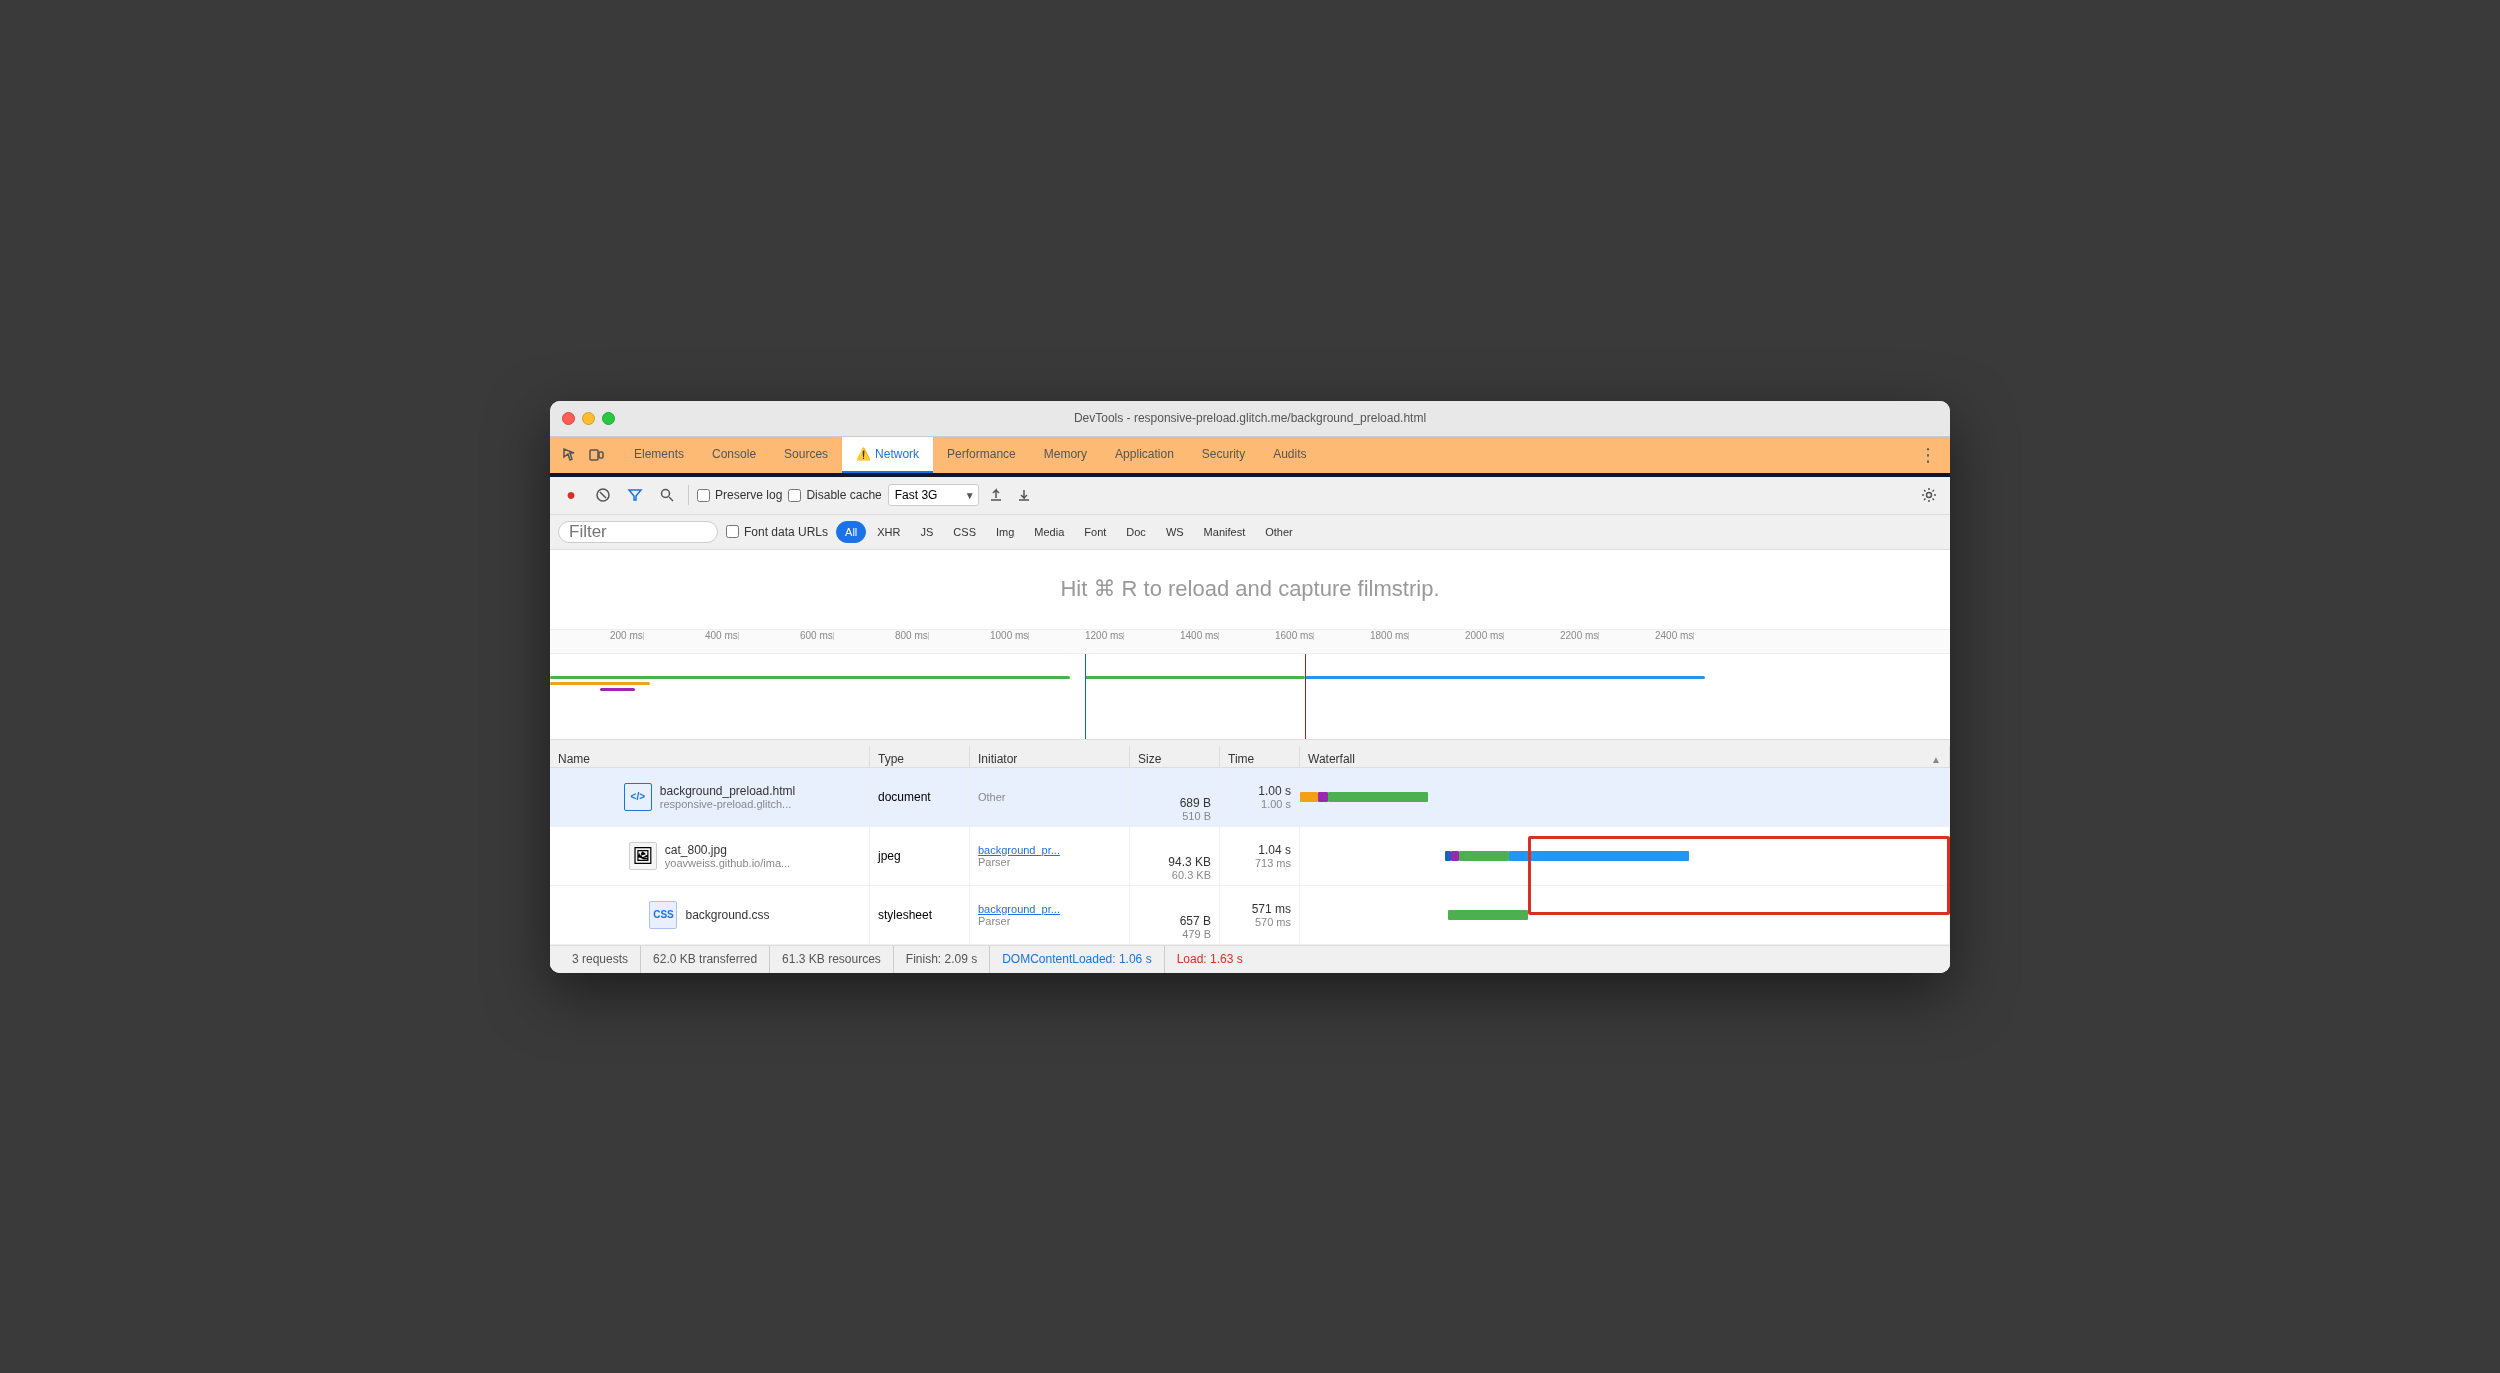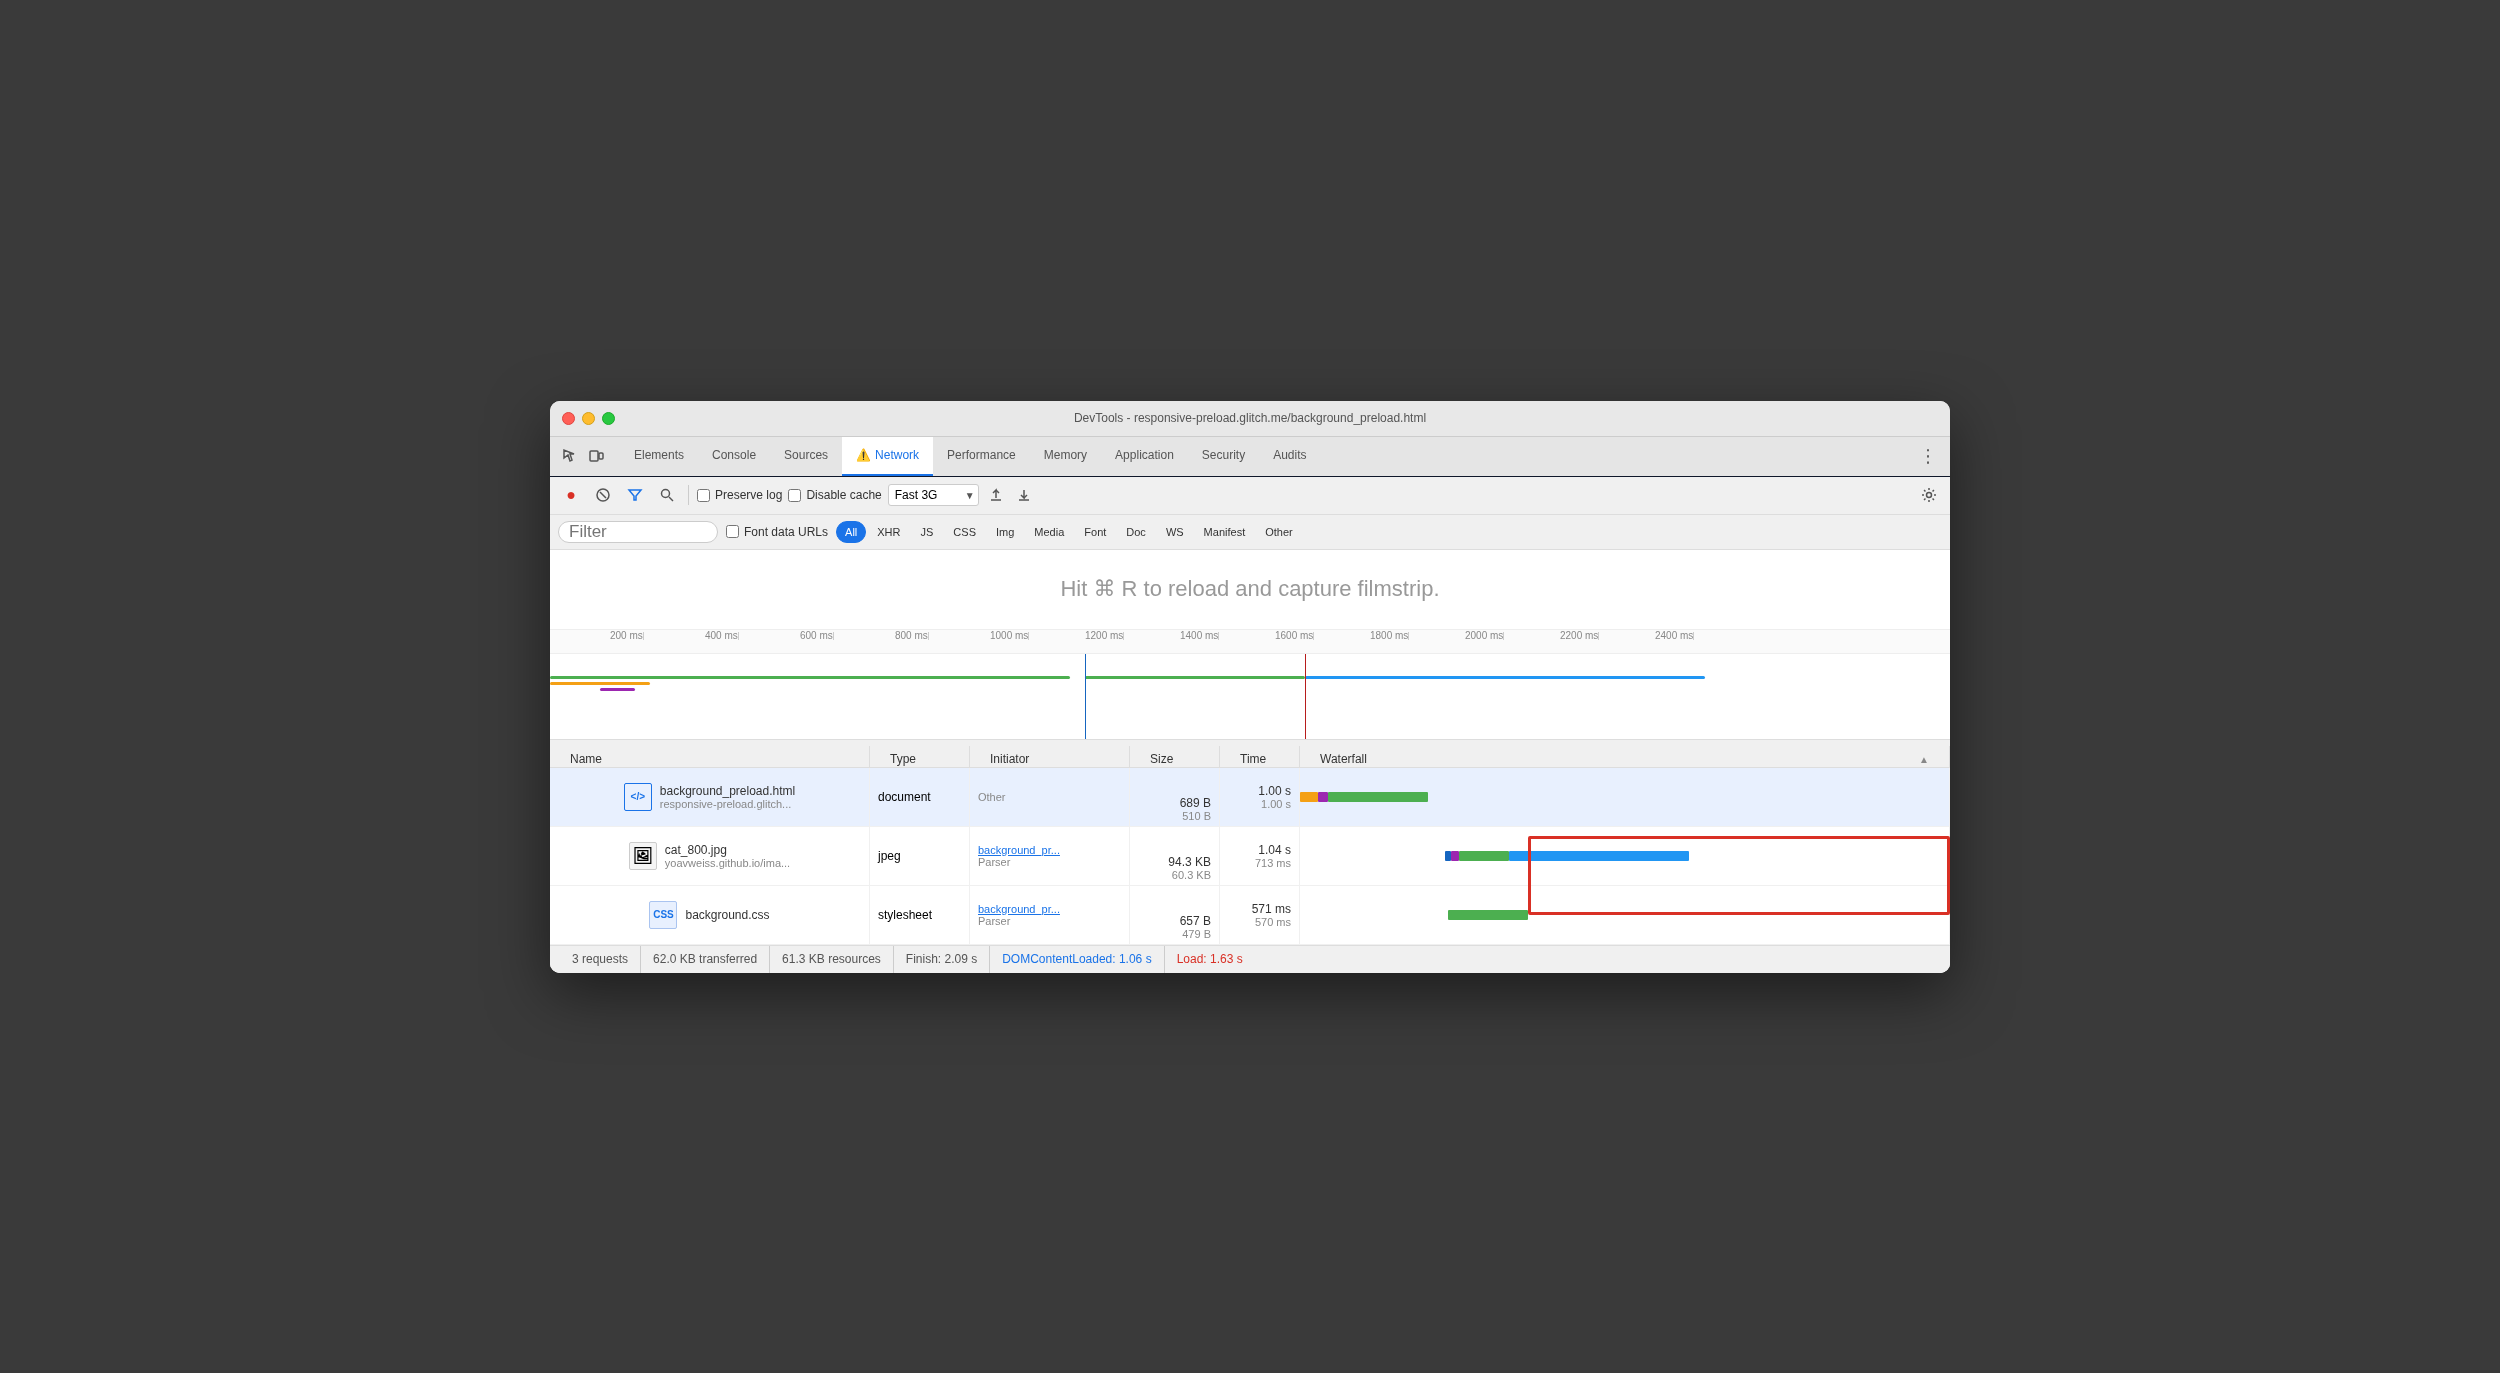--- a/index.html
+++ b/index.html
@@ -49,22 +49,22 @@
     }
     .devtools {
       background: #fff;
       display: flex;
       flex-direction: column;
     }
     
     .tab-bar {
       display: flex;
       align-items: center;
-      background: #e5e5e5;
-      border-bottom: 1px solid #0f172a;
+      background: #fdba74;
+      border-bottom: 4px solid #0f172a;
       padding: 0 8px;
       height: 40px;
       justify-content: center;
     }
     .tab-bar-left {
       display: flex;
       align-items: center;
       gap: 2px;
       margin-right: 12px;
     }
@@ -321,21 +321,21 @@
       display: flex;
       background: #f0f0f0;
       border-bottom: 1px solid #ddd;
       height: 28px;
       align-items: center;
       font-size: 12px;
       color: #333;
       font-weight: 500;
     }
     .th {
-      padding: 0 20px;
+      padding: 0 8px;
       border-right: 1px solid #ddd;
       height: 100%;
       display: flex;
       align-items: center;
       cursor: pointer;
       margin-top: 12px;
     }
     .th-name { width: 320px; }
     .th-type { width: 100px; }
     .th-initiator { width: 160px; }

